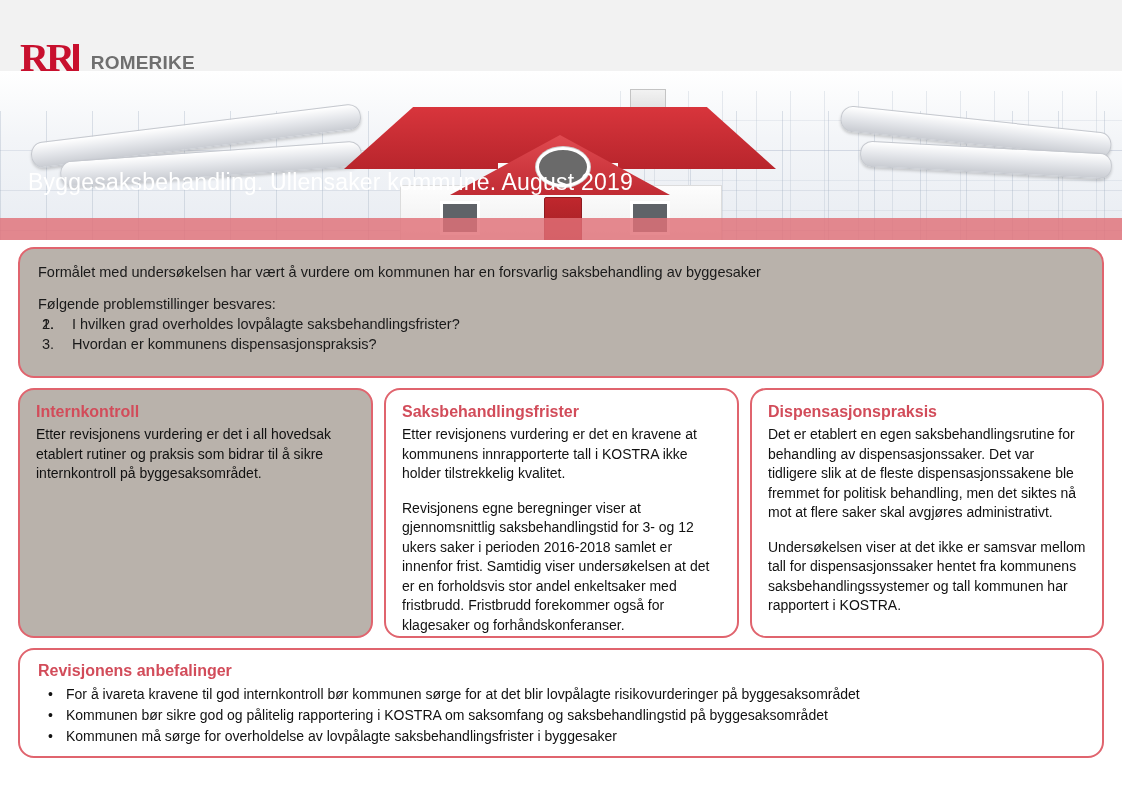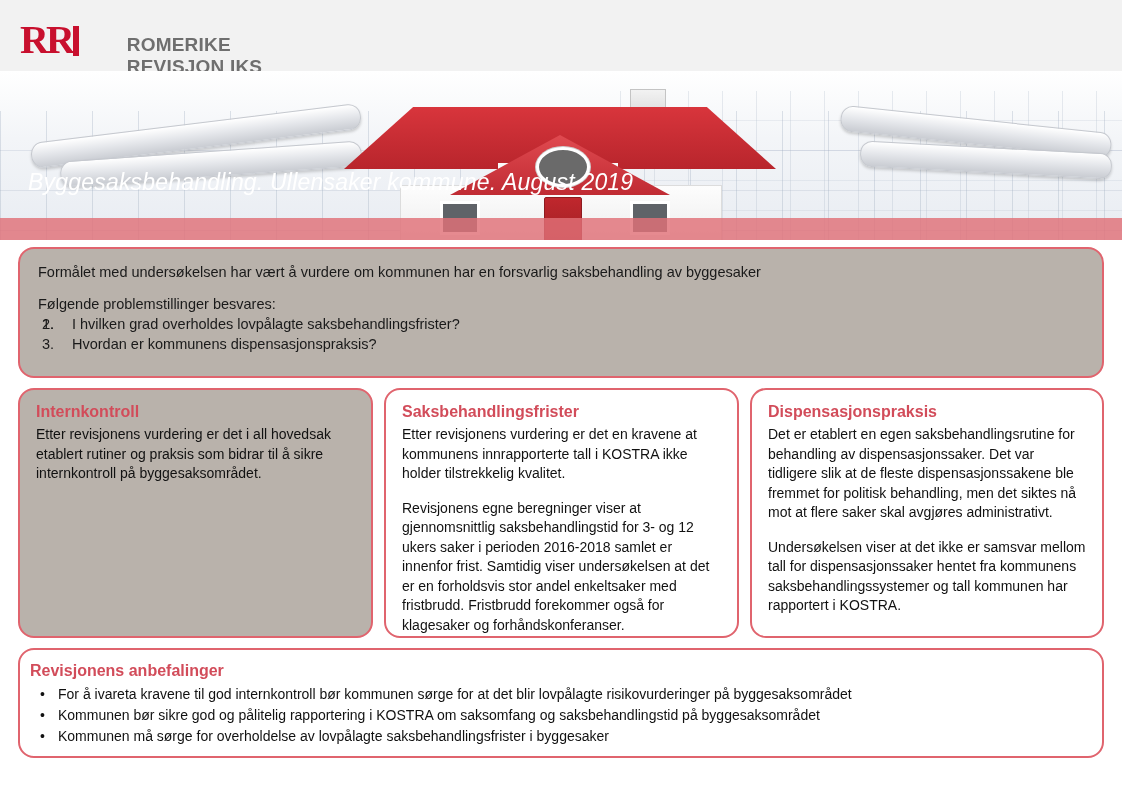--- a/index.html
+++ b/index.html
@@ -25,24 +25,23 @@
     position: absolute;
     left: 0; top: 0;
     width: 1122px;
     height: 71px;
     background: #f2f2f2;
     border-bottom: 1px solid #e3e3e3;
   }
   .logo-wrap {
     position: absolute;
     left: 20px;
-    top: 2px;
+    top: 20px;
     display: flex;
     align-items: center;
-    gap: 36px;
   }
   .logo-mark {
     font-family: "Liberation Serif", serif;
     font-weight: bold;
     font-size: 40px;
     letter-spacing: -3px;
     color: #c8102e;
     line-height: 40px;
     margin-right: 12px;
     position: relative;
@@ -214,21 +213,20 @@
     height: 72px;
     background: rgba(224,112,120,0.82);
   }
   .title-text {
     position: absolute;
     left: 28px;
     top: 169px;
     font-size: 23px;
     color: #ffffff;
     letter-spacing: .2px;
-    font-style: italic;
   }
 
   
   .content {
     position: absolute;
     left: 0;
     top: 240px;
     width: 928px;
     height: 553px;
     background: #ffffff;
@@ -292,21 +290,21 @@
   .col-1 { left: 18px;  width: 355px; background: #b9b2ab; }
   .col-2 { left: 384px; width: 355px; background: #ffffff; }
   .col-3 { left: 750px; width: 354px; background: #ffffff; }
 
   .box-rec {
     left: 18px;
     top: 408px;
     width: 1086px;
     height: 110px;
     background: #ffffff;
-    padding: 12px 10px;
+    padding: 12px 18px;
   }
   .box-rec h3 {
     margin: 0 0 4px 0;
     font-size: 16px;
     color: #d24c5a;
     font-weight: bold;
   }
   .bullets {
     margin: 0;
     padding: 0;

